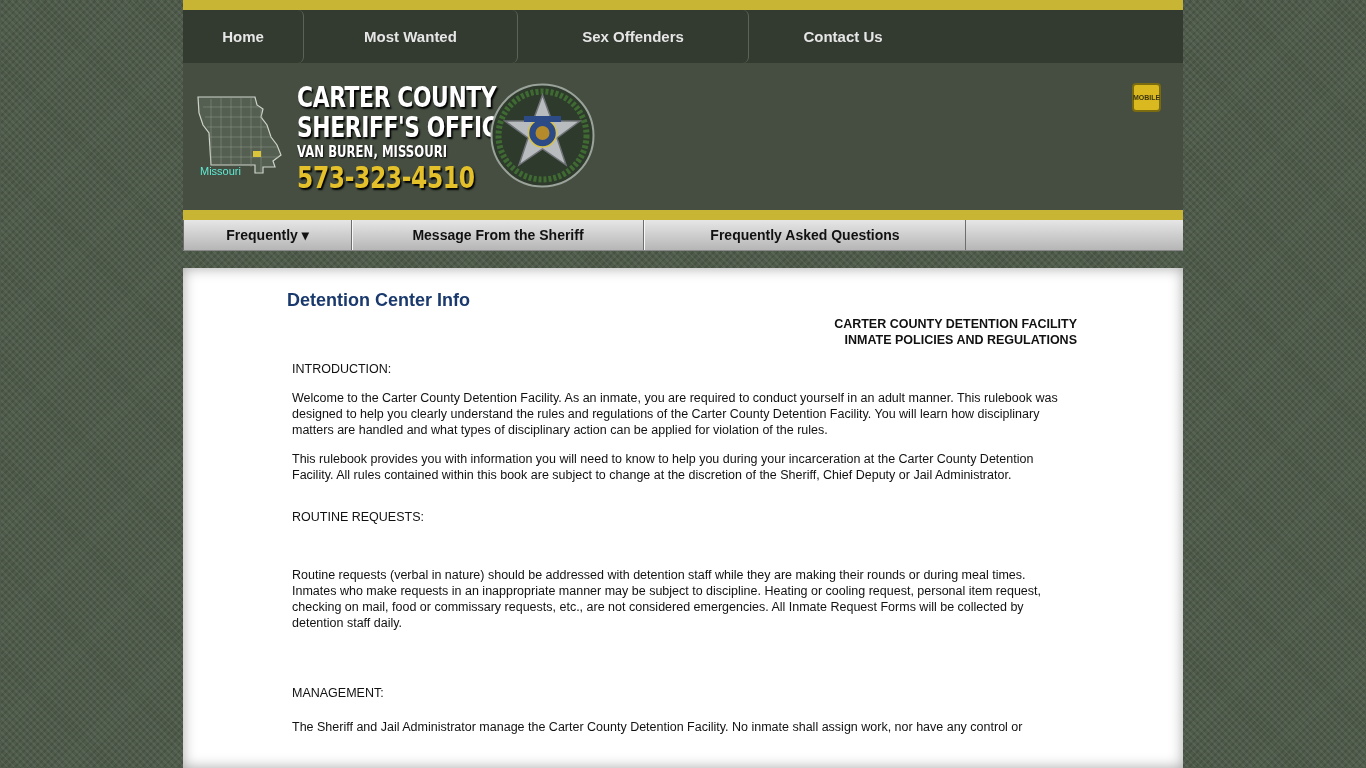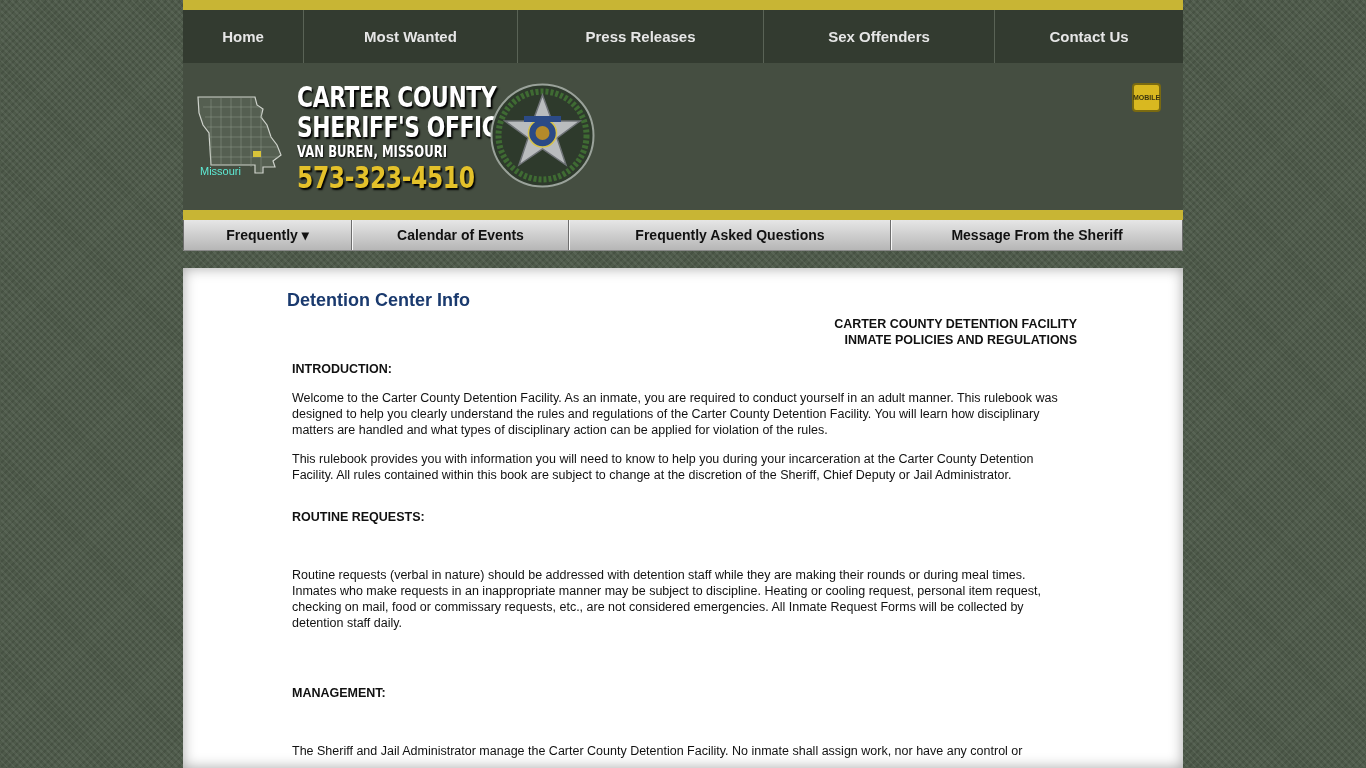--- a/index.html
+++ b/index.html
@@ -15,20 +15,21 @@
     position: absolute; left: 183px; top: 0; width: 1000px; height: 768px;
   }
   .top-bar { height: 10px; background: #c8b534; }
   .top-nav {
     height: 53px; background: #333b30; display: flex;
   }
   .top-nav a {
     display: flex; align-items: center; justify-content: center;
     color: #e6e6e6; font-weight: bold; font-size: 15px; text-decoration: none;
     border-right: 1px solid #5a6356;
+    border-radius: 6px;
   }
   .top-nav a:last-child { border-right: none; }
   .header {
     height: 147px; background: #454e41; position: relative;
   }
   .mo-map {
     position: absolute; left: 10px; top: 32px; width: 90px; height: 85px;
   }
   .mo-label {
     position: absolute; left: 17px; top: 102px; color: #5eead4; font-size: 11px;
@@ -80,33 +81,32 @@
   }
   .page-title {
     color: #1a3a6e; font-size: 18px; font-weight: bold; margin-bottom: 8px;
   }
   .center-head {
     text-align: right; font-weight: bold; font-size: 12.5px; line-height: 16px;
   }
   .sec {
     padding-left: 5px; padding-right: 6px;
   }
-  .sec-h { font-weight: bold; margin-top: 13px; }
+  .sec-h { font-weight: normal; margin-top: 13px; }
   p.para { margin-top: 13px; }
 </style>
 </head>
 <body>
 
 <div class="page">
   <div class="top-bar"></div>
 
   <nav class="top-nav">
     <a href="#" style="width:121px">Home</a>
     <a href="#" style="width:214px">Most Wanted</a>
-    <a href="#" style="width:246px">Press Releases</a>
     <a href="#" style="width:231px">Sex Offenders</a>
     <a href="#" style="width:188px">Contact Us</a>
   </nav>
 
   <header class="header">
     <svg class="mo-map" viewBox="0 0 90 85">
       <path d="M5 2 L62 2 L64 10 L70 14 L68 22 L74 30 L78 42 L84 50 L88 60 L80 66 L82 72 L70 72 L70 78 L62 78 L62 70 L18 70 L16 38 L10 30 L6 18 Z" fill="#555f51" stroke="#cfd3cc" stroke-width="1.2"></path>
       <g stroke="#8f988b" stroke-width="0.5" fill="none">
         <path d="M10 12 H66 M12 22 H70 M14 32 H74 M16 42 H78 M16 52 H84 M18 62 H86"></path>
         <path d="M18 4 V70 M28 3 V70 M38 3 V70 M48 3 V70 M58 3 V72 M68 14 V78"></path>
@@ -133,23 +133,22 @@
 
     <div class="mobile-btn">
       <span>MOBILE</span>
     </div>
   </header>
 
   <div class="gold-bar"></div>
 
   <nav class="sub-nav">
     <a href="#" style="width:169px">Frequently ▾</a>
-    <a href="#" style="width:217px">Calendar of Events</a>
+    <a href="#" style="width:292px">Message From the Sheriff</a>
     <a href="#" style="width:322px">Frequently Asked Questions</a>
-    <a href="#" style="width:292px">Message From the Sheriff</a>
   </nav>
 
   <div class="gap"></div>
 
   <main class="content-wrap">
     <div class="content-inner">
       <h1 class="page-title">Detention Center Info</h1>
       <div class="center-head">CARTER COUNTY DETENTION FACILITY</div>
       <div class="center-head">INMATE POLICIES AND REGULATIONS</div>
 
@@ -159,17 +158,17 @@
         <p class="para">This rulebook provides you with information you will need to know to help you during your incarceration at the Carter County Detention Facility. All rules contained within this book are subject to change at the discretion of the Sheriff, Chief Deputy or Jail Administrator.</p>
       </div>
 
       <div class="sec" style="margin-top:26px">
         <div class="sec-h" style="margin-top:19px">ROUTINE REQUESTS:</div>
         <p class="para" style="margin-top:42px">Routine requests (verbal in nature) should be addressed with detention staff while they are making their rounds or during meal times. Inmates who make requests in an inappropriate manner may be subject to discipline. Heating or cooling request, personal item request, checking on mail, food or commissary requests, etc., are not considered emergencies.  All Inmate Request Forms will be collected by detention staff daily.</p>
       </div>
 
       <div class="sec">
         <div class="sec-h" style="margin-top:54px">MANAGEMENT:</div>
-        <p class="para" style="margin-top:42px">The Sheriff and Jail Administrator manage the Carter County Detention Facility. No inmate shall assign work, nor have any control or</p>
+        <p class="para" style="margin-top:18px">The Sheriff and Jail Administrator manage the Carter County Detention Facility. No inmate shall assign work, nor have any control or</p>
       </div>
     </div>
   </main>
 </div>
 
 </body></html>

